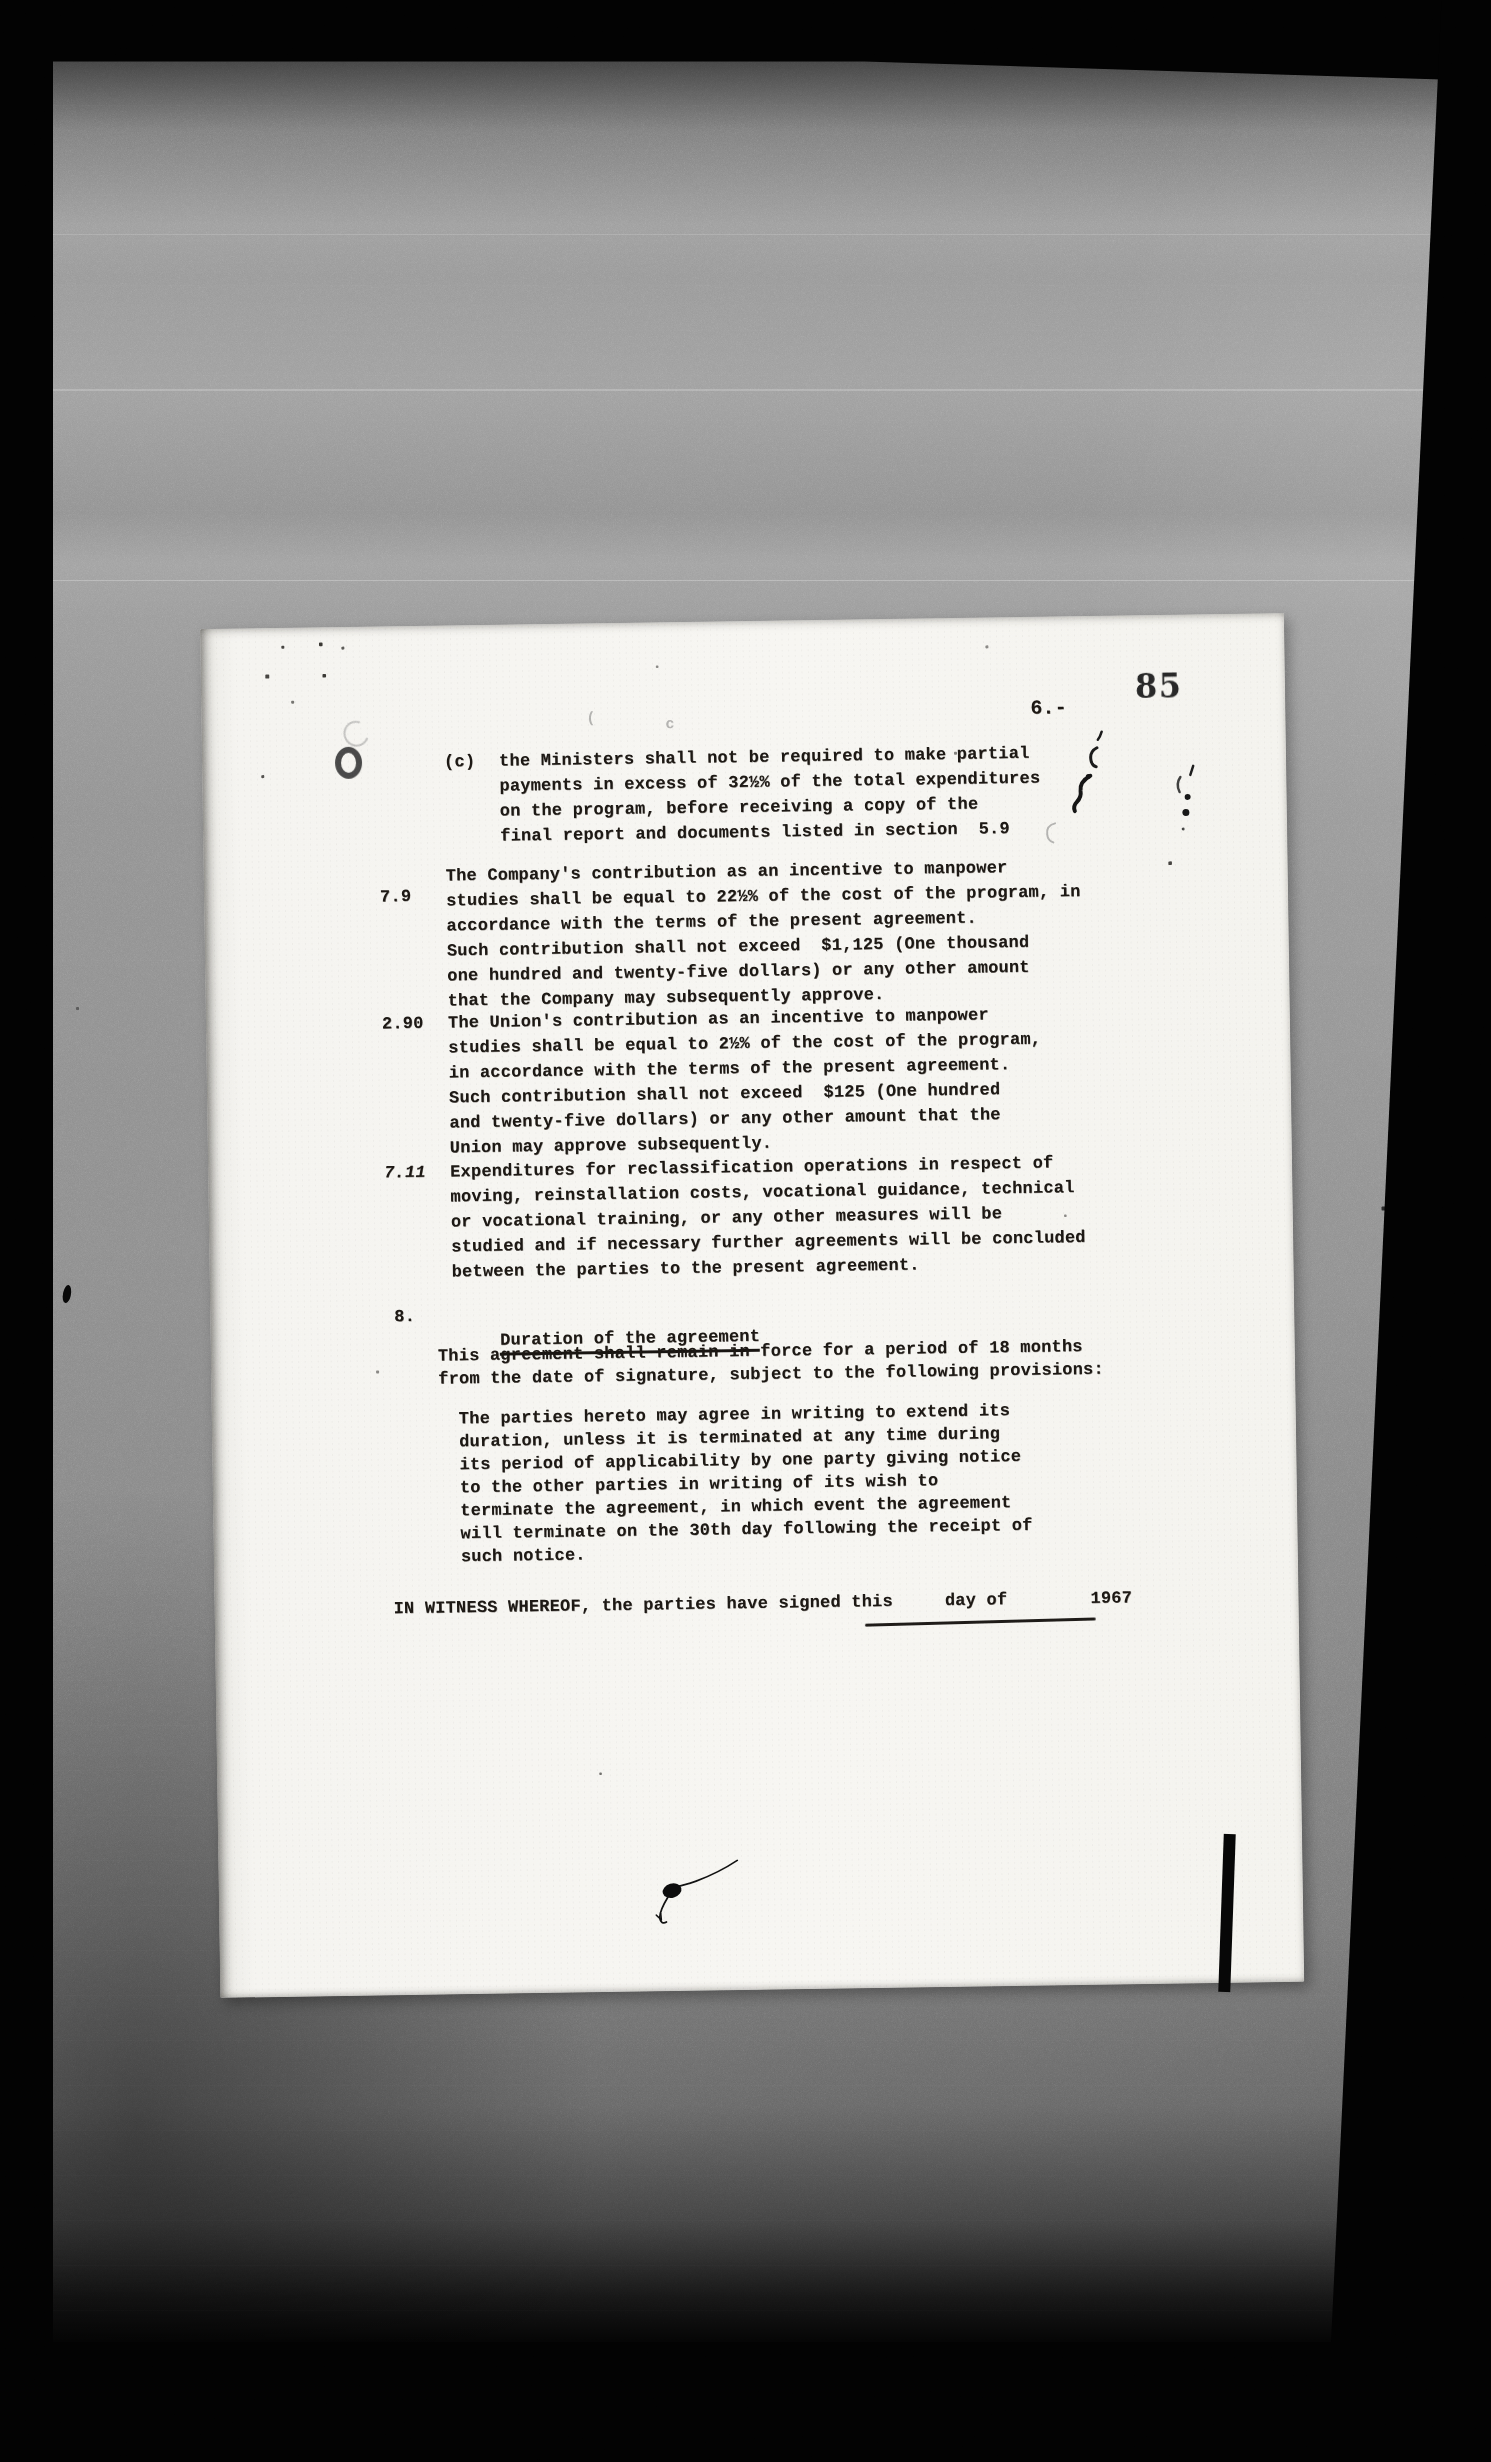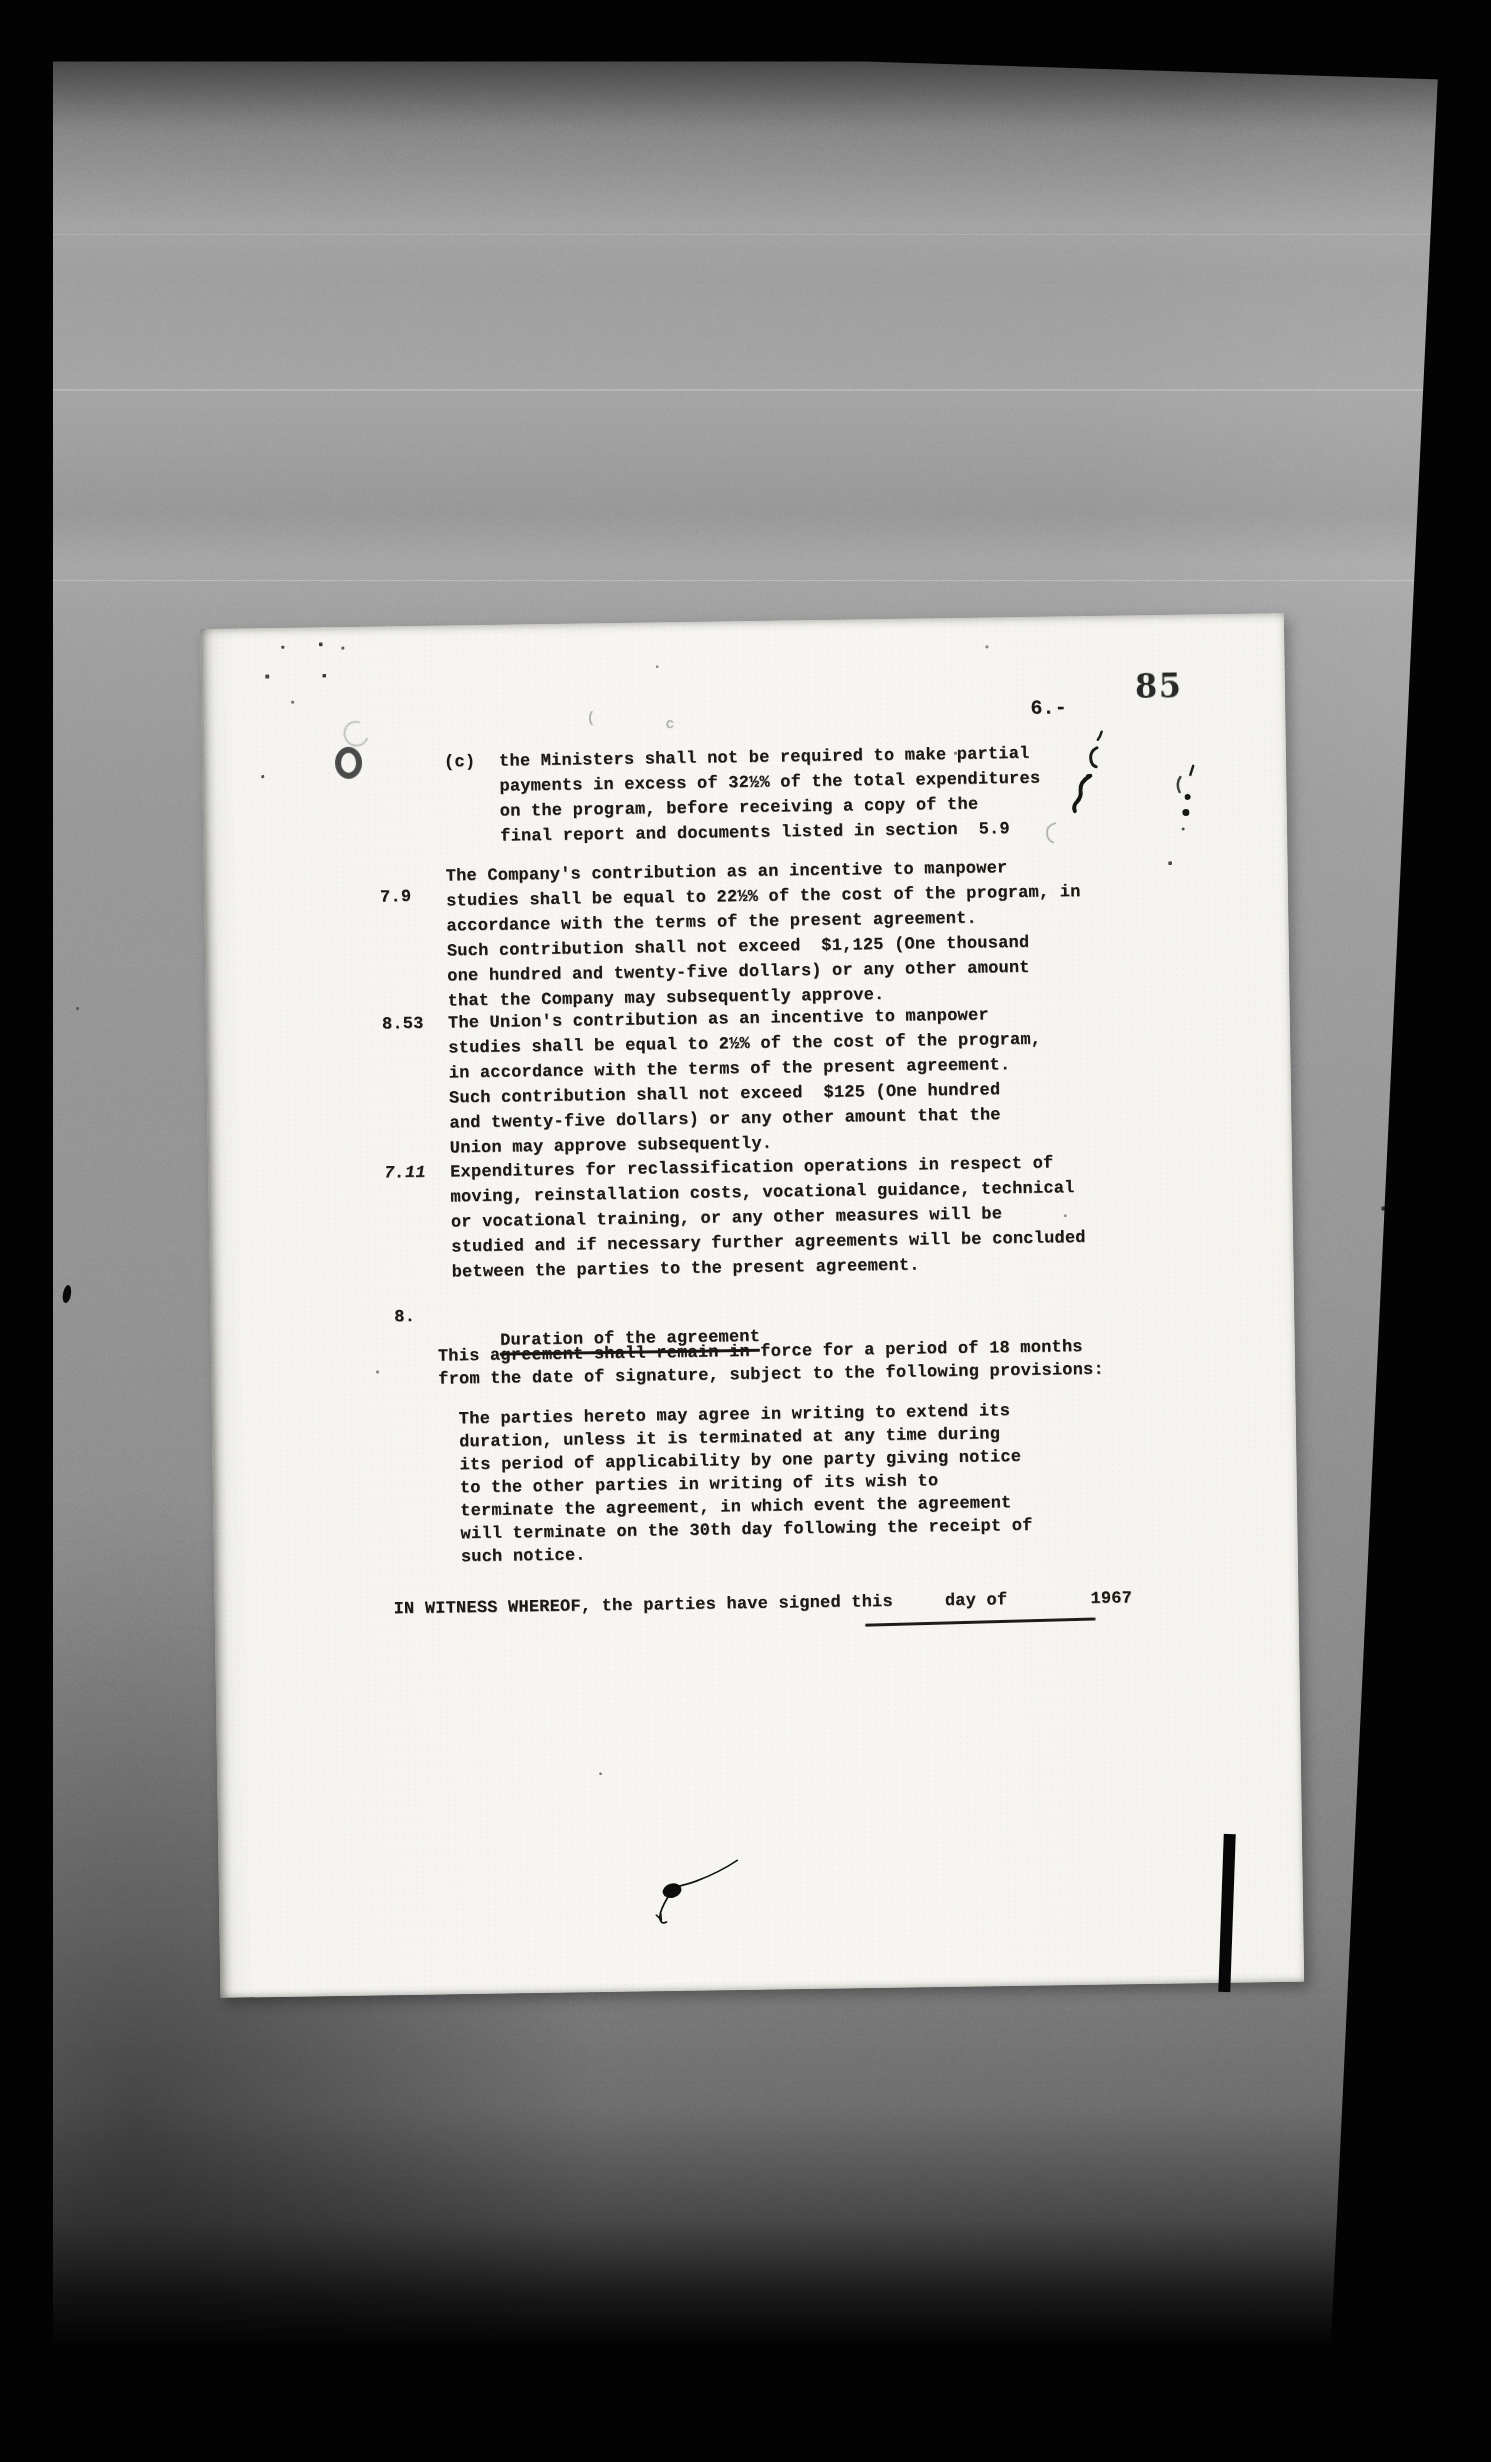--- a/index.html
+++ b/index.html
@@ -109,21 +109,21 @@
 final report and documents listed in section  5.9</div>
 
     <div class="tw" style="left:176px;top:238px;margin-top:20px;">7.9</div>
     <div class="tw" style="left:242px;top:238px;">The Company's contribution as an incentive to manpower
 studies shall be equal to 22½% of the cost of the program, in
 accordance with the terms of the present agreement.
 Such contribution shall not exceed  $1,125 (One thousand
 one hundred and twenty-five dollars) or any other amount
 that the Company may subsequently approve.</div>
 
-    <div class="tw" style="left:176px;top:385px;">8.53</div>
+    <div class="tw" style="left:176px;top:385px;">2.90</div>
     <div class="tw" style="left:242px;top:385px;">The Union's contribution as an incentive to manpower
 studies shall be equal to 2½% of the cost of the program,
 in accordance with the terms of the present agreement.
 Such contribution shall not exceed  $125 (One hundred
 and twenty-five dollars) or any other amount that the
 Union may approve subsequently.</div>
 
     <div class="tw" style="left:176px;top:534px;font-style:italic;">7.11</div>
     <div class="tw" style="left:242px;top:534px;">Expenditures for reclassification operations in respect of
 moving, reinstallation costs, vocational guidance, technical

